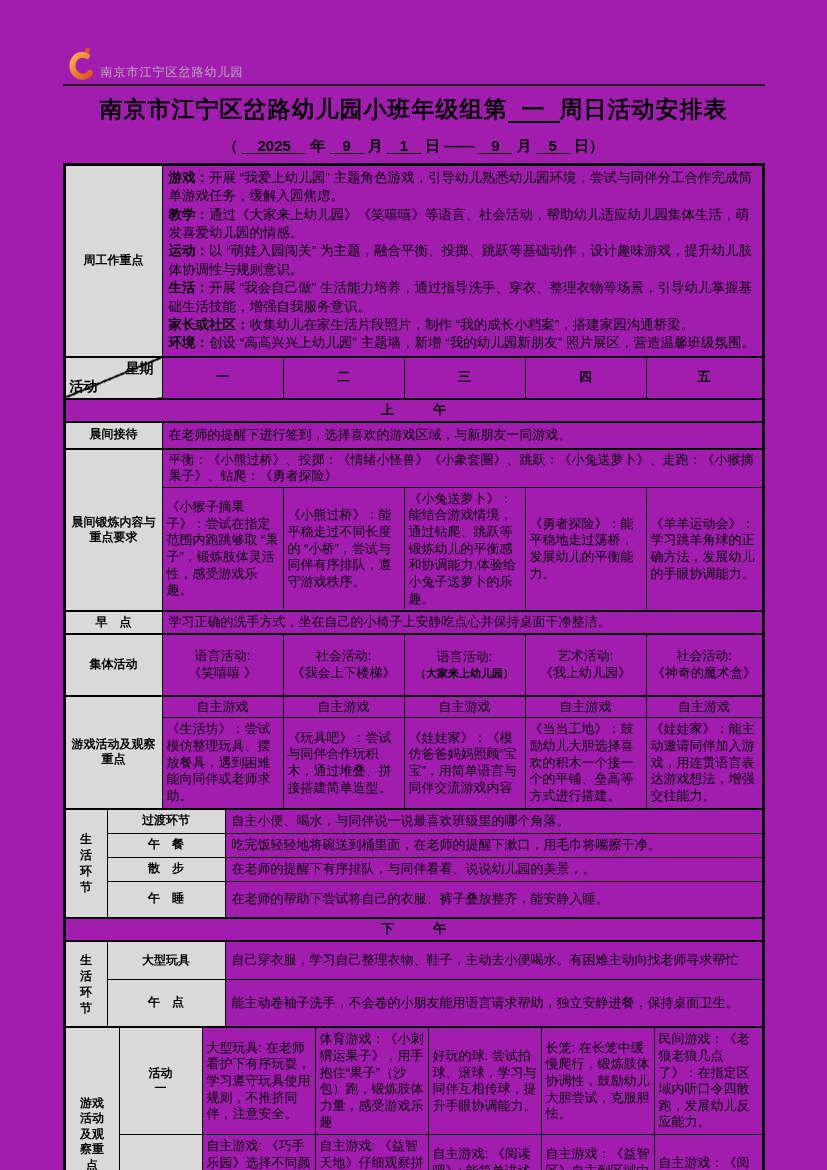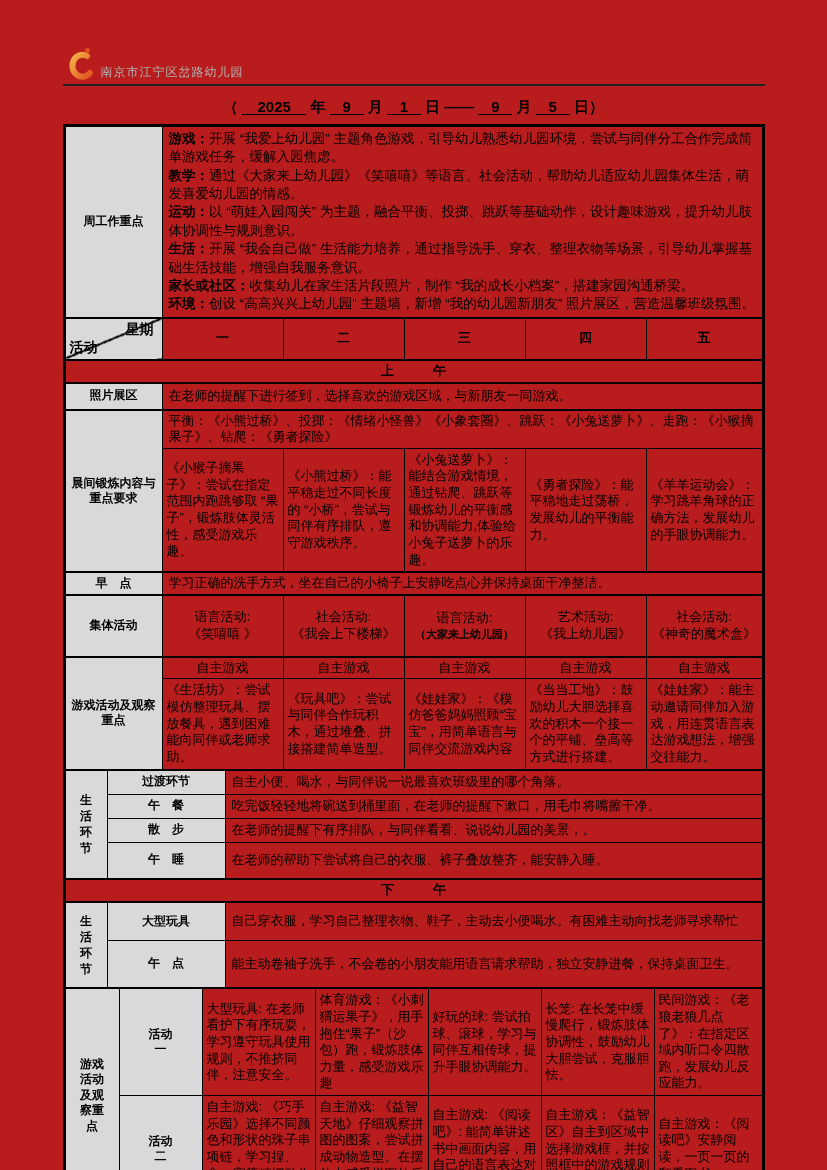--- a/index.html
+++ b/index.html
@@ -1,17 +1,17 @@
 <!DOCTYPE html>
 <html><head>
 <meta charset="utf-8">
 <style>
   html,body{margin:0;padding:0;background:#fff;}
   .page{
-    width:827px;height:1170px;position:relative;background:#b91c1c;
+    width:827px;height:1170px;position:relative;background:#a21caf;
     font-family:"Liberation Sans","DejaVu Sans",sans-serif;color:#000;
     overflow:hidden;
   }
   .content{width:702px;margin:0 auto;padding-top:42px;}
   
   .logo-row{display:flex;align-items:flex-end;gap:4px;height:40px;border-bottom:2px solid #222;padding-bottom:2px;}
   .logo-mark{width:34px;height:36px;flex:0 0 auto;}
   .logo-text{font-size:12px;color:#b3b3b3;letter-spacing:1px;margin-bottom:1px;}
   
   .title{margin-top:8px;text-align:center;font-size:23px;font-weight:bold;letter-spacing:1px;}
@@ -53,20 +53,21 @@
             <stop offset="0" stop-color="#f6b24a"></stop>
               <stop offset="1" stop-color="#e0541c"></stop>
           </linearGradient>
         </defs>
         <path d="M24 10 A10 11 0 1 0 27 27" fill="none" stroke="url(#lg)" stroke-width="6" stroke-linecap="round"></path>
         <circle cx="24.5" cy="4.5" r="2.4" fill="#e0541c"></circle>
       </svg>
       <span class="logo-text">南京市江宁区岔路幼儿园</span>
     </div>
 
+    <div class="title"><span>南京市江宁区岔路幼儿园小班年级组第</span><span class="blank">一</span><span>周日活动安排表</span></div>
 
     <div class="date-line">
       <span>（</span>
       <span class="blank year">2025</span>
       <span>年</span>
       <span class="blank">9</span>
       <span>月</span>
       <span class="blank">1</span>
       <span>日</span>
       <span>——</span>
@@ -130,21 +131,21 @@
       </tbody>
         </table>
 
       <table>
         <colgroup>
             <col style="width:97px">
             <col>
           </colgroup>
         <tbody>
             <tr style="height:26px;">
-          <td class="lbl">照片展区</td>
+          <td class="lbl">晨间接待</td>
           <td class="txt">在老师的提醒下进行签到，选择喜欢的游戏区域，与新朋友一同游戏。</td>
         </tr>
       </tbody>
         </table>
 
       <table>
         <colgroup>
             <col style="width:97px">
             <col style="width:121px">
             <col style="width:121px">

